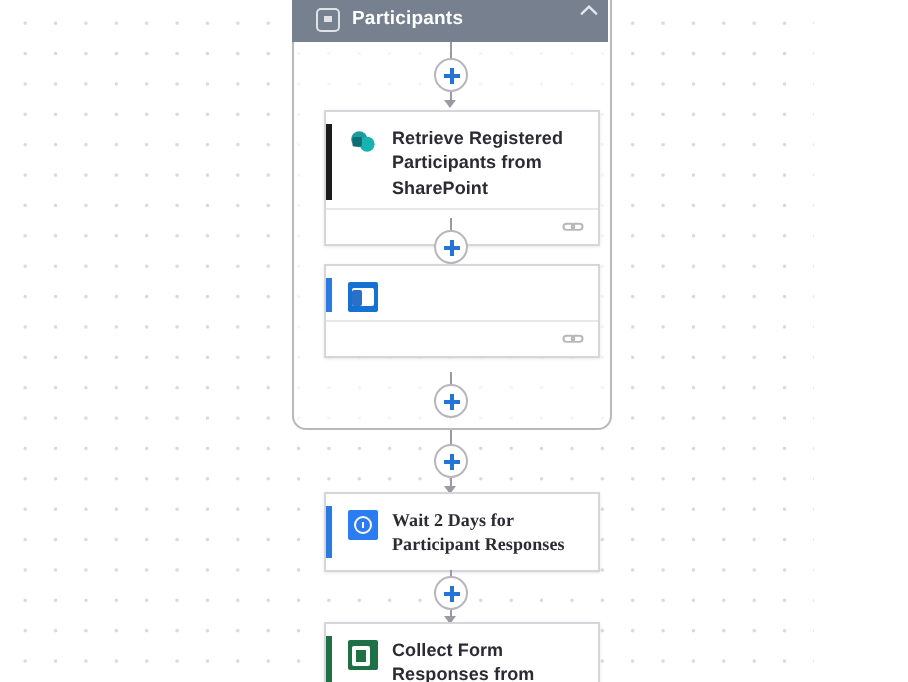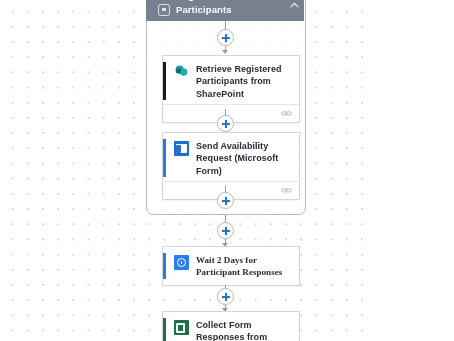--- a/index.html
+++ b/index.html
@@ -7,20 +7,21 @@
     width:454px;height:341px;overflow:hidden;
     font-family:"Liberation Sans",sans-serif;
     background:#ffffff;
   }
   #canvas{
     position:relative;width:363px;height:341px;overflow:hidden;
     background-color:#ffffff;
     background-image:radial-gradient(circle, #d8d8dd 0.9px, transparent 1px);
     background-size:15.2px 15.2px;
     background-position:5px 4px;
+    padding-left:44px;
   }
 
   
   .scope{
     position:absolute;left:146px;top:-14px;width:160px;height:229px;
     border:1px solid #b9b9bd;border-radius:7px;
     background:rgba(255,255,255,0.72);
     box-sizing:border-box;
   }
   .scope-head{
@@ -156,21 +157,20 @@
   <div class="arrow" style="left:222px;top:135px;"></div>
 
   <div class="card" style="left:162px;top:132px;">
     <div class="card-main">
       <div class="accent" style="background:#2a7bdf;"></div>
       <div class="ico-wrap">
         <div class="appicon" style="background:#1572d3;">
           <span class="ol-glyph"></span>
         </div>
       </div>
-      <div class="card-title">Send Availability Request (Microsoft Form)</div>
     </div>
     <div class="card-foot">
       <span class="linkicon">
         <svg width="11" height="9" viewBox="0 0 12 10">
           <rect x="0.7" y="3.2" width="6" height="3.4" rx="1.7" fill="none" stroke="#8a8a93" stroke-width="1.1"></rect>
           <rect x="5.3" y="3.2" width="6" height="3.4" rx="1.7" fill="none" stroke="#8a8a93" stroke-width="1.1"></rect>
         </svg>
       </span>
     </div>
   </div>

